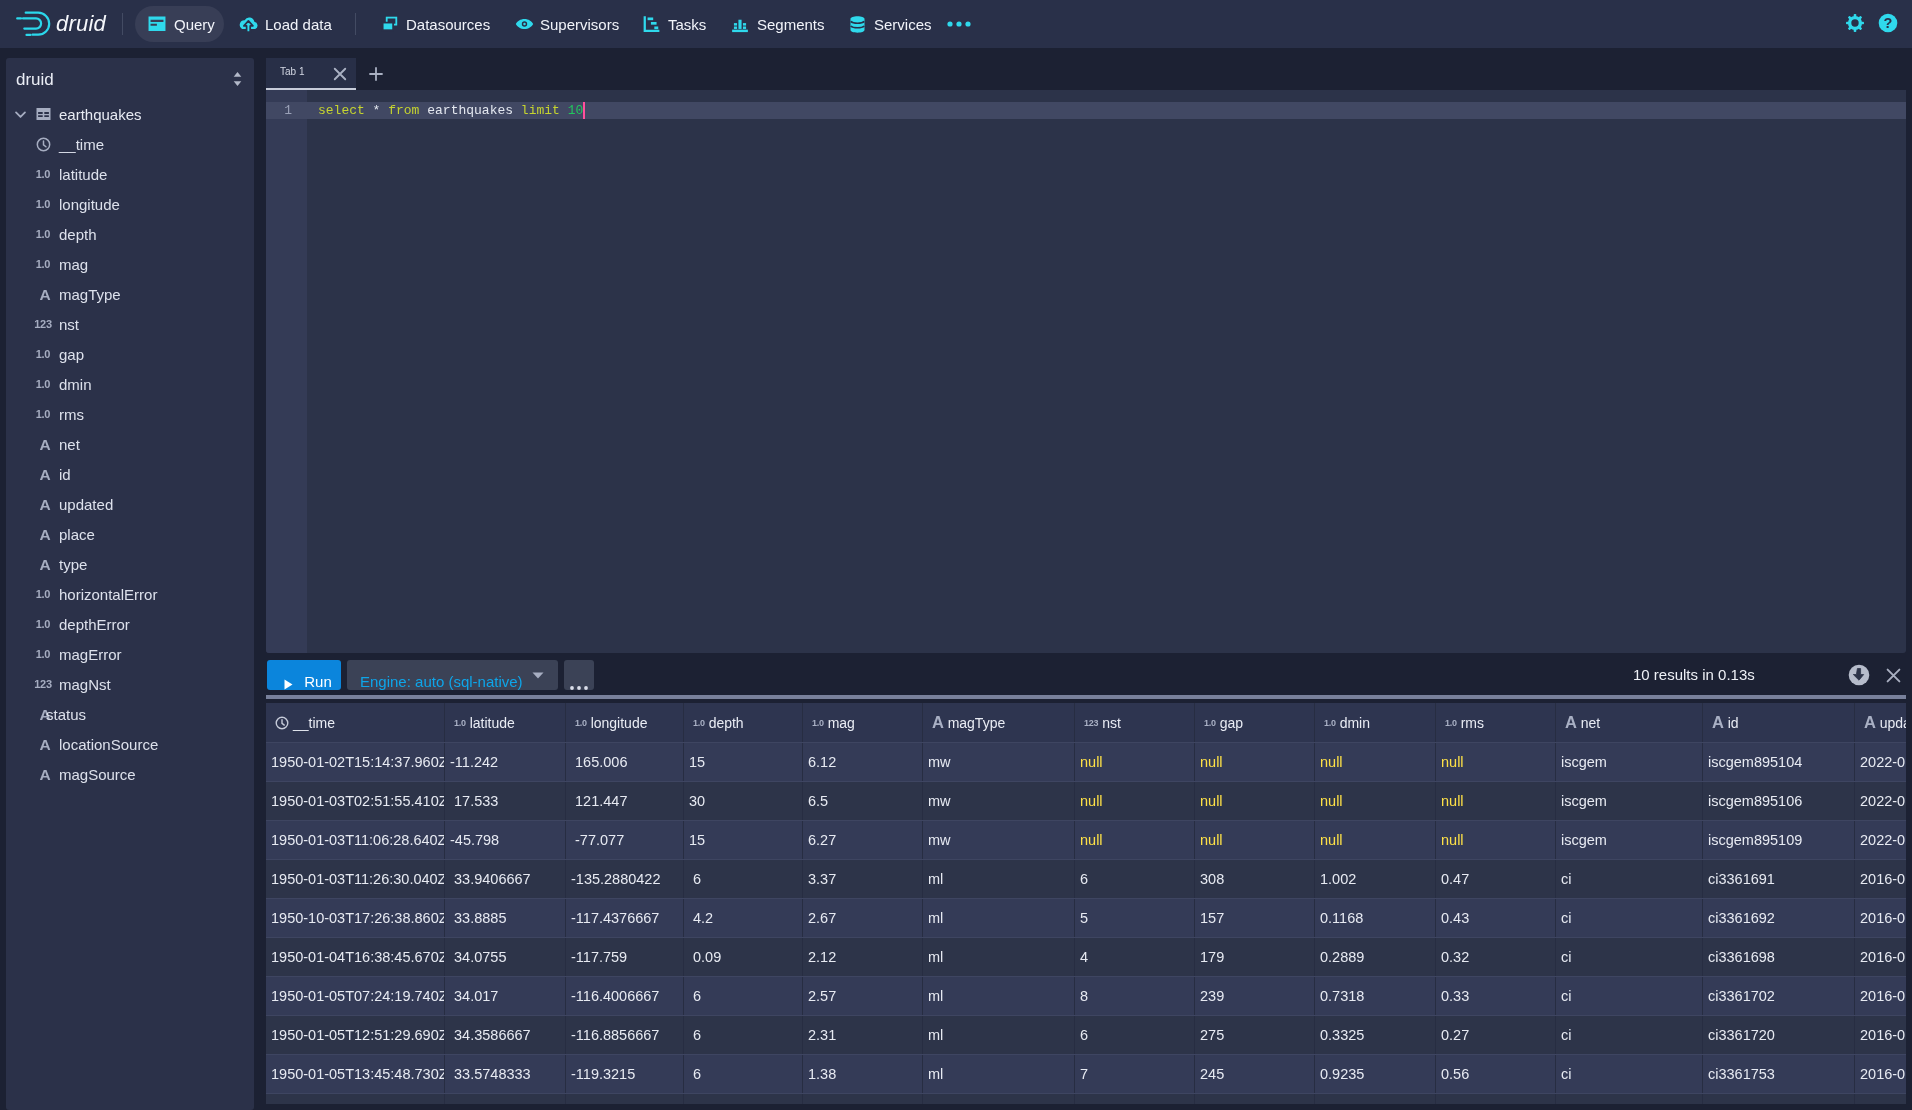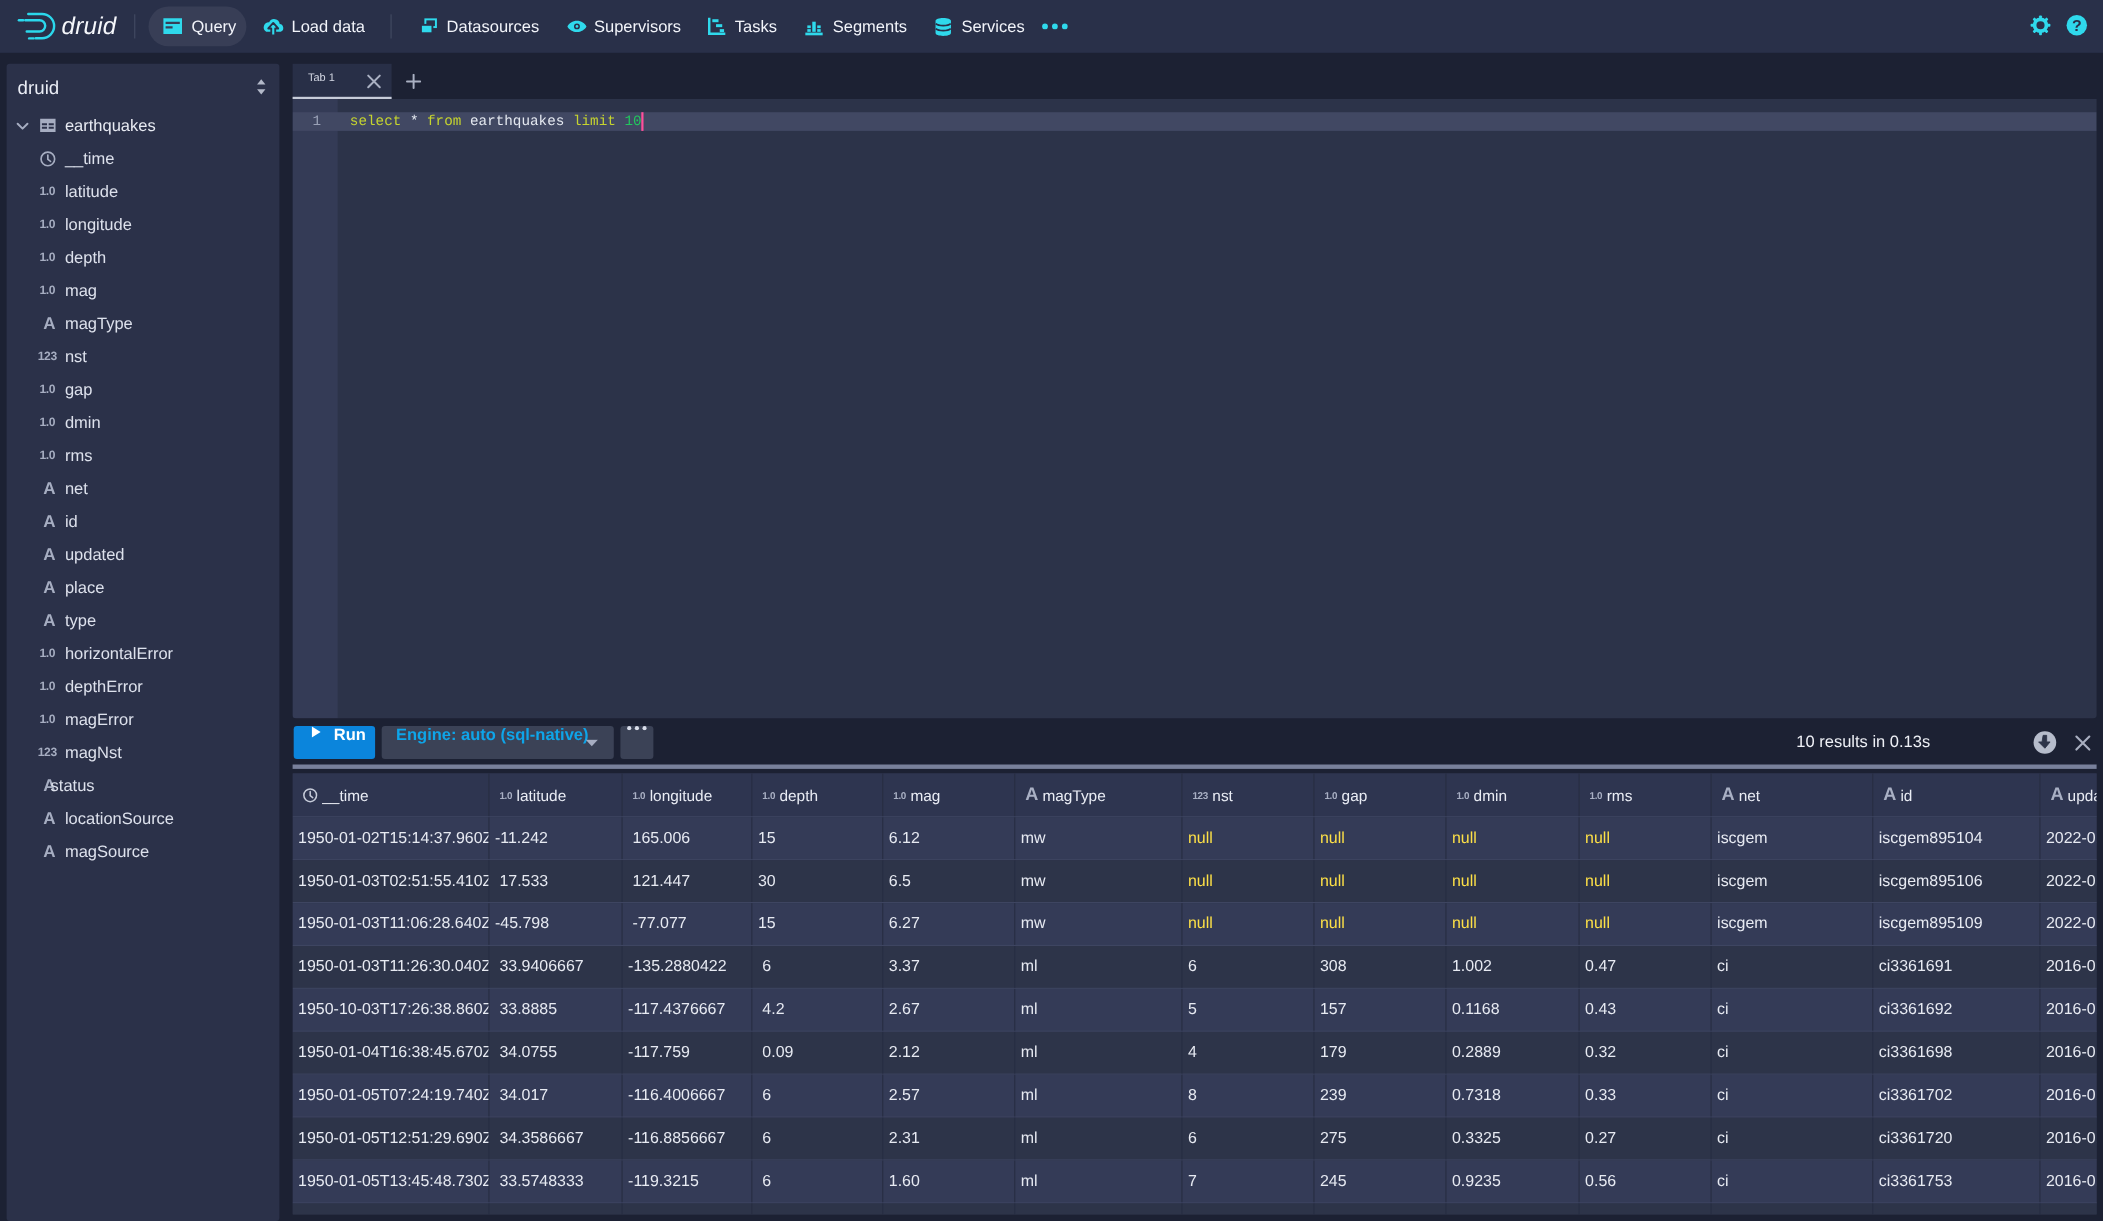--- a/index.html
+++ b/index.html
@@ -30,21 +30,21 @@
 #activetab { position:absolute; left:0; top:0; width:90px; height:32px; background:#282f47; }
 #tabline { position:absolute; left:0; top:30px; width:90px; height:2px; background:#c7ccd9; }
 
 
 #editor { left:266px; top:90px; width:1640px; height:563px; background:#2c3349; border-radius:0 0 3px 3px; overflow:hidden; }
 #gutter { position:absolute; left:0; top:0; width:41px; height:563px; background:#343b56; }
 #activeline { position:absolute; left:0; top:12px; width:1640px; height:17px; background:#414863; }
 .mono { font-family:"Liberation Mono", monospace; font-size:13px; }
 
 
-.btn { position:absolute; height:30px; border-radius:3px; display:flex; align-items:flex-start; justify-content:center; font-size:15px;font-weight:bold; }
+.btn { position:absolute; height:30px; border-radius:3px; display:flex; align-items:flex-end; justify-content:center; font-size:15px; }
 #splitter { position:absolute; left:266px; top:695px; width:1640px; height:4px; background:#78809b; }
 
 
 #rtable { left:266px; top:703px; width:1640px; height:401px; background:#2d3449; overflow:hidden; }
 .trow { display:flex; width:1700px; height:39px; border-bottom:1px solid #3e4561; }
 .trow.odd { background:#343b57; }
 .trow.even { background:#2d3449; }
 .trow.head { background:#2e3550; height:40px; }
 .tcell { height:100%; border-right:1px solid #272d42; padding-left:5px; display:flex; align-items:center; overflow:hidden; white-space:pre; font-size:14.5px; color:#e7eaf2; flex:none; }
 .tcell.null { color:#fde047; }
@@ -415,21 +415,21 @@
       <div class="tcell c9">0.27</div>
       <div class="tcell c10">ci</div>
       <div class="tcell c11">ci3361720</div>
       <div class="tcell c12">2016-01-27T01:02:03.000Z</div>
     </div>
 <div class="trow odd">
       <div class="tcell c0">1950-01-05T13:45:48.730Z</div>
       <div class="tcell c1"> 33.5748333</div>
       <div class="tcell c2">-119.3215</div>
       <div class="tcell c3"> 6</div>
-      <div class="tcell c4">1.60</div>
+      <div class="tcell c4">1.38</div>
       <div class="tcell c5">ml</div>
       <div class="tcell c6">7</div>
       <div class="tcell c7">245</div>
       <div class="tcell c8">0.9235</div>
       <div class="tcell c9">0.56</div>
       <div class="tcell c10">ci</div>
       <div class="tcell c11">ci3361753</div>
       <div class="tcell c12">2016-01-27T01:02:03.000Z</div>
     </div>
 <div class="trow even">

